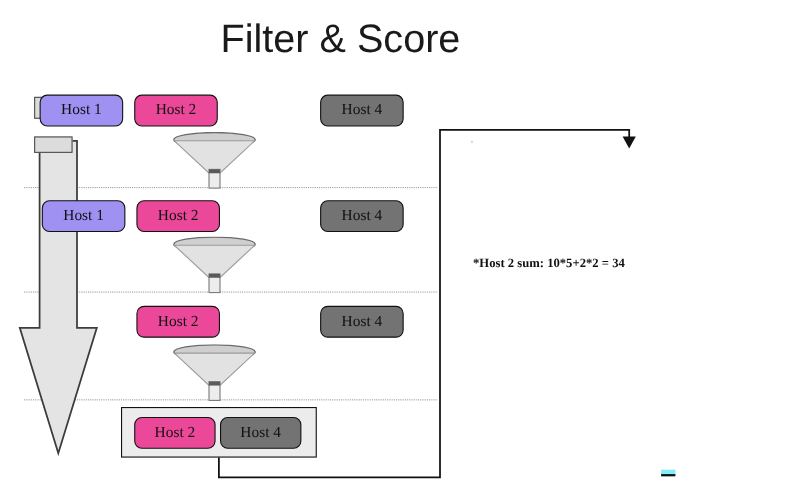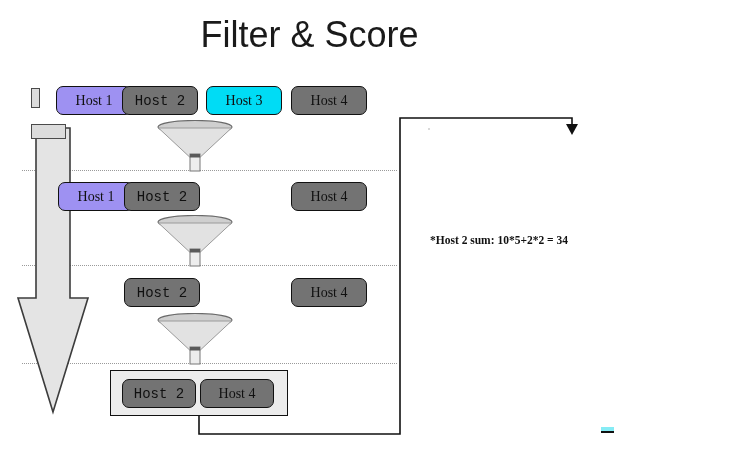--- a/index.html
+++ b/index.html
@@ -26,22 +26,22 @@
     position:absolute;
     box-sizing:border-box;
     border:1.4px solid #111111;
     border-radius:7px;
     font-family:"Liberation Serif", serif;
     font-size:14px;
     color:#101010;
     display:flex;align-items:center;justify-content:center;
     line-height:1;
   }
-  .h-purple{background:#9e91f2;margin-left:20px;}
-  .h-blue  {background:#737373;font-family:Liberation Mono, monospace;}
+  .h-purple{background:#9e91f2;}
+  .h-blue  {background:#ec4899;}
   .h-cyan  {background:#00dcf5;}
   .h-yellow{background:#737373;}
 
   
   .sep{
     position:absolute;left:22px;width:375px;height:0;
     border-top:1px dotted #9a9a9a;
   }
 
   
@@ -115,21 +115,20 @@
 
   <svg class="funnel" style="left:157px;top:313px;" width="76" height="52">
     <ellipse cx="38" cy="7" rx="37" ry="6.5" fill="#cfcfcf" stroke="#6a6a6a" stroke-width="1.2"></ellipse>
     <path d="M1.5,8 L38,42 L74.5,8 Z" fill="#e2e2e2" stroke="#9a9a9a" stroke-width="1"></path>
     <rect x="33" y="34" width="10" height="17" fill="#ededed" stroke="#777777" stroke-width="1"></rect>
     <rect x="33" y="34" width="10" height="3.5" fill="#5a5a5a"></rect>
   </svg>
 
   <div class="host h-purple" style="left:36px;top:86px;width:76px;height:29px;">Host 1</div>
   <div class="host h-blue" style="left:122px;top:86px;width:76px;height:29px;">Host 2</div>
-  <div class="host h-cyan" style="left:206px;top:86px;width:76px;height:29px;">Host 3</div>
   <div class="host h-yellow" style="left:291px;top:86px;width:76px;height:29px;">Host 4</div>
 
   <div class="host h-purple" style="left:38px;top:182px;width:76px;height:29px;">Host 1</div>
   <div class="host h-blue" style="left:124px;top:182px;width:76px;height:29px;">Host 2</div>
   <div class="host h-yellow" style="left:291px;top:182px;width:76px;height:29px;">Host 4</div>
 
   <div class="host h-blue" style="left:124px;top:278px;width:76px;height:29px;">Host 2</div>
   <div class="host h-yellow" style="left:291px;top:278px;width:76px;height:29px;">Host 4</div>
 
   <div id="finalbox"></div>

